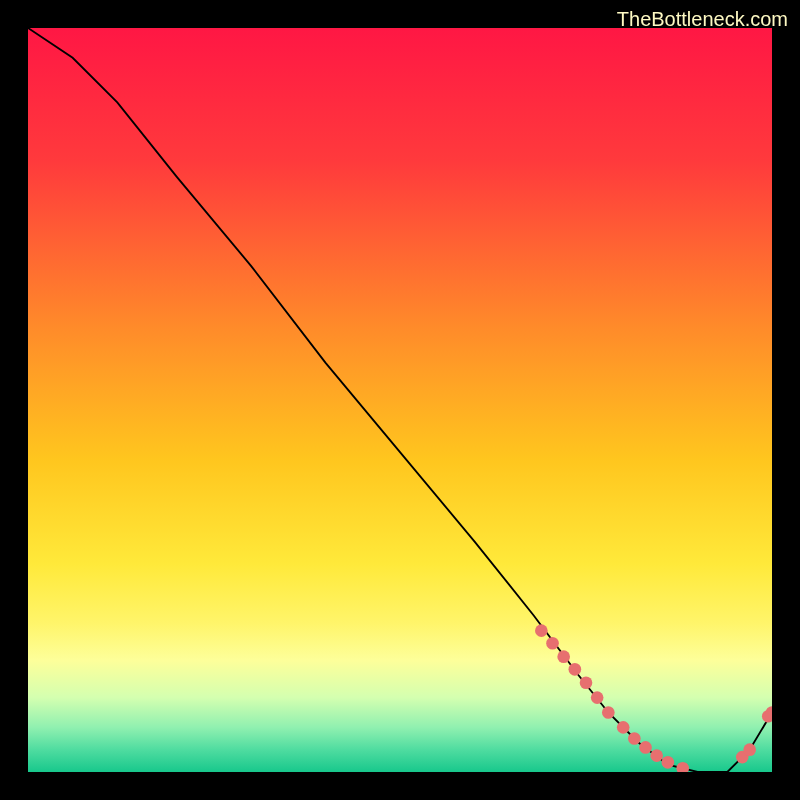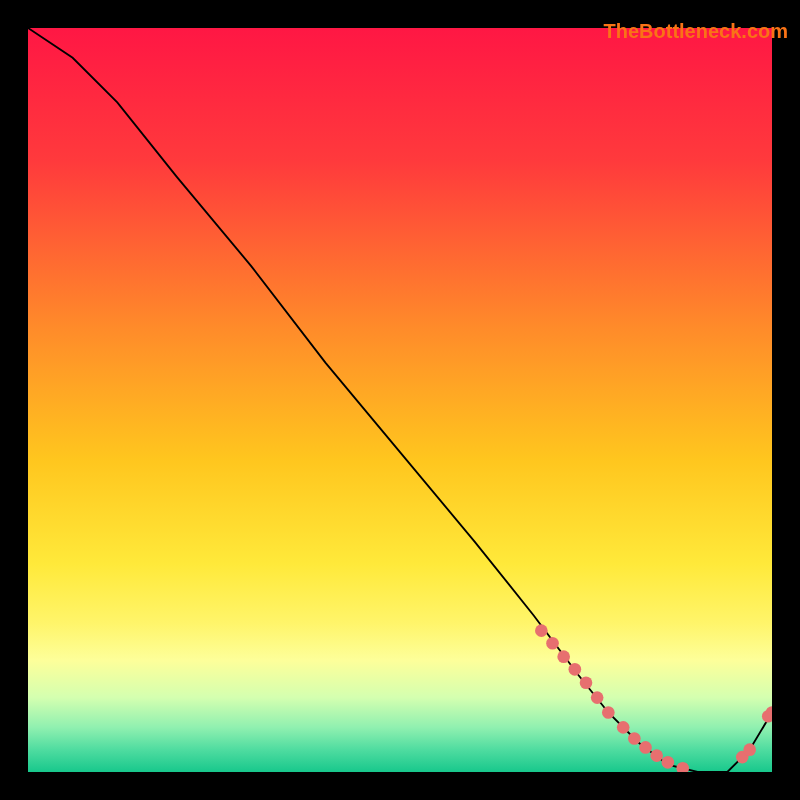--- a/index.html
+++ b/index.html
@@ -6,26 +6,26 @@
   body {
     width: 800px;
     height: 800px;
     background: #000;
     position: relative;
     font-family: Arial, sans-serif;
     overflow: hidden;
   }
   .watermark {
     position: absolute;
-    top: 20px;
+    top: 8px;
     right: 12px;
-    color: #f97316;
+    color: #fef9c3;
     font-size: 20px;
     z-index: 10;
-    font-weight: 700;
+    font-weight: 400;
   }
   .plot-area {
     position: absolute;
     left: 28px;
     top: 28px;
     width: 744px;
     height: 744px;
     overflow: hidden;
   }
   .gradient {

